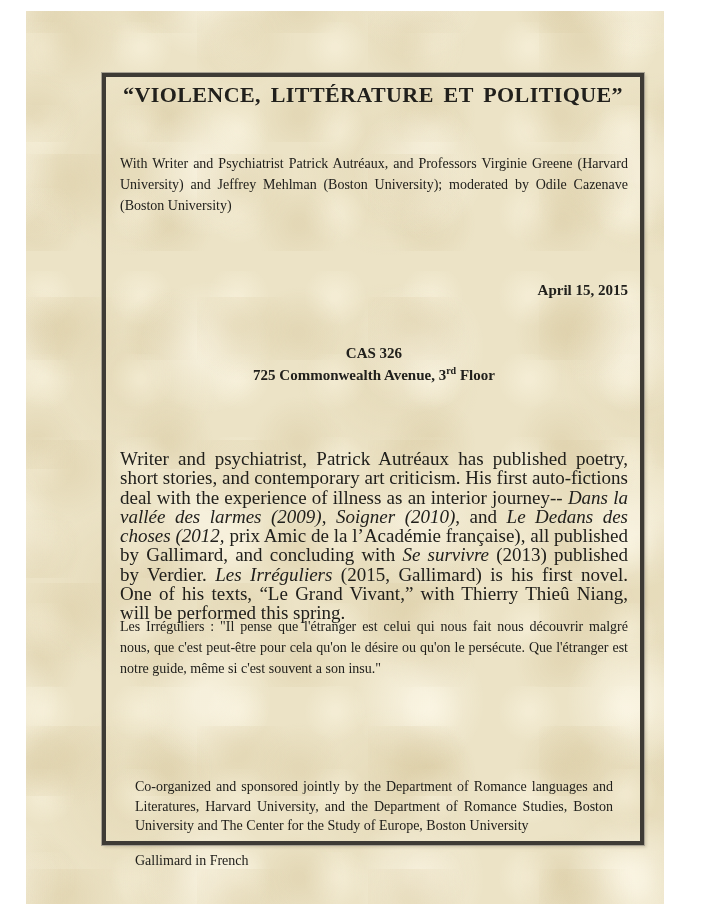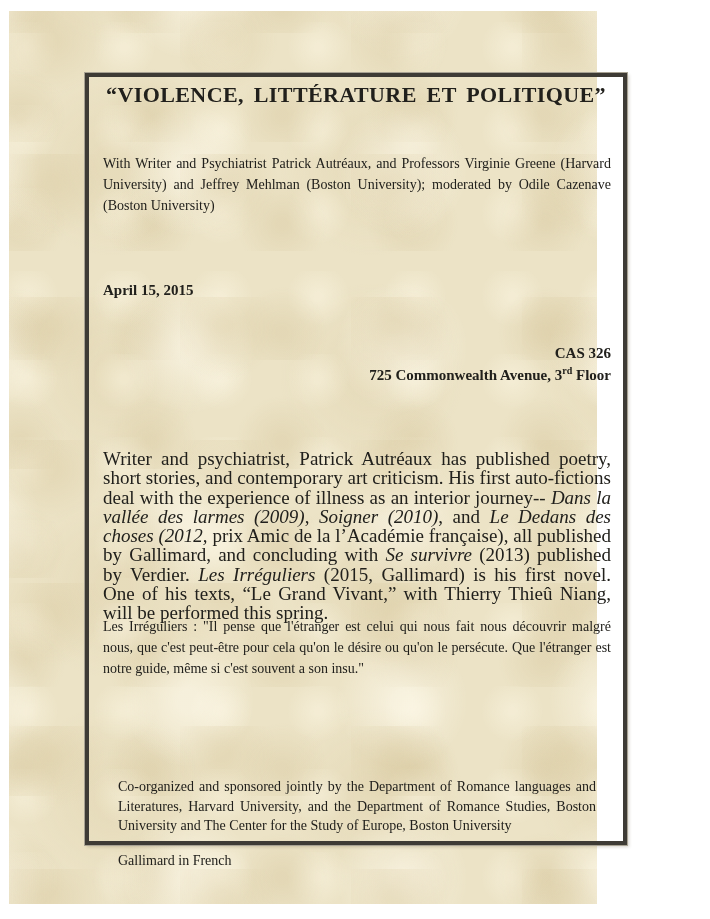--- a/index.html
+++ b/index.html
@@ -5,21 +5,21 @@
   html,body{margin:0;padding:0;}
   body{
     width:710px;height:919px;
     background:#ffffff;
     font-family:"Liberation Serif","DejaVu Serif",serif;
     color:#21201c;
     -webkit-font-smoothing:antialiased;
   }
   .page{position:relative;width:710px;height:919px;background:#ffffff;overflow:hidden;}
   .parchment{
-    position:absolute;left:9px;top:11px;width:588px;height:893px;
+    position:absolute;left:26px;top:11px;width:638px;height:893px;
     background:
       radial-gradient(circle at 25% 20%, rgba(213,196,152,.33) 4%, transparent 32%) 0 0/171px 143px,
       radial-gradient(circle at 70% 60%, rgba(255,251,238,.55) 6%, transparent 36%) 31px 53px/213px 177px,
       radial-gradient(circle at 45% 75%, rgba(203,184,136,.26) 5%, transparent 42%) 83px 22px/131px 109px,
       radial-gradient(circle at 60% 30%, rgba(255,250,232,.4) 5%, transparent 38%) 57px 11px/97px 83px,
       radial-gradient(circle at 35% 55%, rgba(208,190,144,.2) 8%, transparent 45%) 13px 37px/259px 211px,
       #ece3c6;
   }
   .frame{
     position:absolute;left:76px;top:62px;width:542px;height:772px;
@@ -32,24 +32,24 @@
   .title{
     top:5px;left:4px;right:4px;
     font-size:22px;font-weight:bold;text-align:center;
     letter-spacing:.4px;word-spacing:4px;white-space:nowrap;
   }
   .participants{
     top:76px;
     font-size:14px;line-height:21px;text-align:justify;
   }
   .datetime{
-    top:202px;text-align:left;font-weight:bold;font-size:15px;line-height:22px;
+    top:202px;text-align:right;font-weight:bold;font-size:15px;line-height:22px;
   }
   .venue{
-    top:265px;text-align:right;font-weight:bold;font-size:15px;line-height:22px;
+    top:265px;text-align:center;font-weight:bold;font-size:15px;line-height:22px;
   }
   .venue sup{font-size:10px;line-height:0;margin-top:24px;}
   .bio{
     top:372px;
     font-size:19px;line-height:19.3px;text-align:justify;
   }
   .quote{
     top:539px;
     font-size:14px;line-height:21px;text-align:justify;
   }

